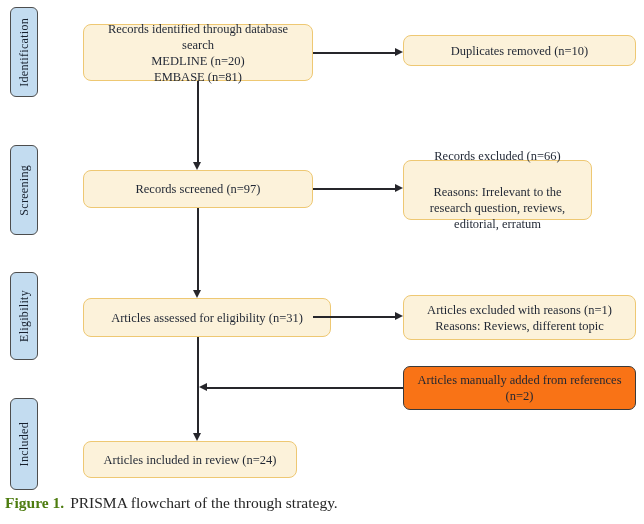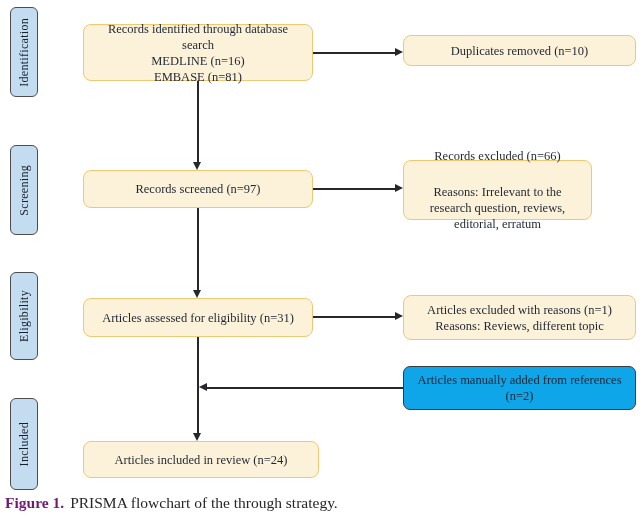--- a/index.html
+++ b/index.html
@@ -9,21 +9,21 @@
     overflow:hidden;
     text-decoration:underline;
   }
   .node {
     position:absolute; box-sizing:border-box;
     display:flex; flex-direction:column; align-items:center; justify-content:center;
     text-align:center; font-size:12.5px; line-height:1.28; padding:2px 8px;
     border-radius:8px;
   }
   .node.yellow { background:#fcf2da; border:1.5px solid #eec873; }
-  .node.green  { background:#0ea5e9; border:1.6px solid #3a3a3a; border-radius:7px; }
+  .node.green  { background:#f97316; border:1.6px solid #3a3a3a; border-radius:7px; }
   .node .reasons { margin-top:20px; }
   .stage {
     position:absolute; left:10px; width:28px; box-sizing:border-box;
     background:#c3dcf0; border:1.6px solid #4d4d4d; border-radius:6px;
     display:flex; align-items:center; justify-content:center;
   }
   .stage span {
     writing-mode:vertical-rl; transform:rotate(180deg);
     font-size:12px; color:#17202e; letter-spacing:0.3px; white-space:nowrap;
   }
@@ -32,21 +32,21 @@
   .arr-r { position:absolute; width:0; height:0;
            border-top:4.5px solid transparent; border-bottom:4.5px solid transparent;
            border-left:8.5px solid #26262b; }
   .arr-l { position:absolute; width:0; height:0;
            border-top:4.5px solid transparent; border-bottom:4.5px solid transparent;
            border-right:8.5px solid #26262b; }
   .arr-d { position:absolute; width:0; height:0;
            border-left:4.5px solid transparent; border-right:4.5px solid transparent;
            border-top:8.5px solid #26262b; }
   .caption { position:absolute; left:5px; top:494px; font-size:15.5px; color:#262626; white-space:nowrap; }
-  .caption .figlabel { color:#701a75; font-weight:bold; margin-right:6px; }
+  .caption .figlabel { color:#4d7c0f; font-weight:bold; margin-right:6px; }
 </style>
 </head>
 <body>
 
 <div class="canvas">
 
   <div class="stage" style="top:7px; height:90px;">
     <span>Identification</span>
   </div>
   <div class="stage" style="top:145px; height:90px;">
@@ -54,33 +54,33 @@
   </div>
   <div class="stage" style="top:272px; height:88px;">
     <span>Eligibility</span>
   </div>
   <div class="stage" style="top:398px; height:92px;">
     <span>Included</span>
   </div>
 
   <div class="node yellow" style="left:83px; top:24px; width:230px; height:57px;">
     <div>Records identified through database search</div>
-    <div>MEDLINE (n=16)</div>
+    <div>MEDLINE (n=20)</div>
     <div>EMBASE (n=81)</div>
   </div>
 
   <div class="node yellow" style="left:83px; top:170px; width:230px; height:38px;text-align:center;">
     <div>Records screened (n=97)</div>
   </div>
 
-  <div class="node yellow" style="left:83px; top:298px; width:230px; height:39px;">
+  <div class="node yellow" style="left:83px; top:298px; width:248px; height:39px;">
     <div>Articles assessed for eligibility (n=31)</div>
   </div>
 
-  <div class="node yellow" style="left:83px; top:441px; width:236px; height:37px;">
+  <div class="node yellow" style="left:83px; top:441px; width:214px; height:37px;">
     <div>Articles included in review (n=24)</div>
   </div>
 
   <div class="node yellow" style="left:403px; top:35px; width:233px; height:31px;">
     <div>Duplicates removed (n=10)</div>
   </div>
 
   <div class="node yellow" style="left:403px; top:160px; width:189px; height:60px;">
     <div>Records excluded (n=66)</div>
     <div class="reasons">Reasons: Irrelevant to the research question, reviews, editorial, erratum</div>

